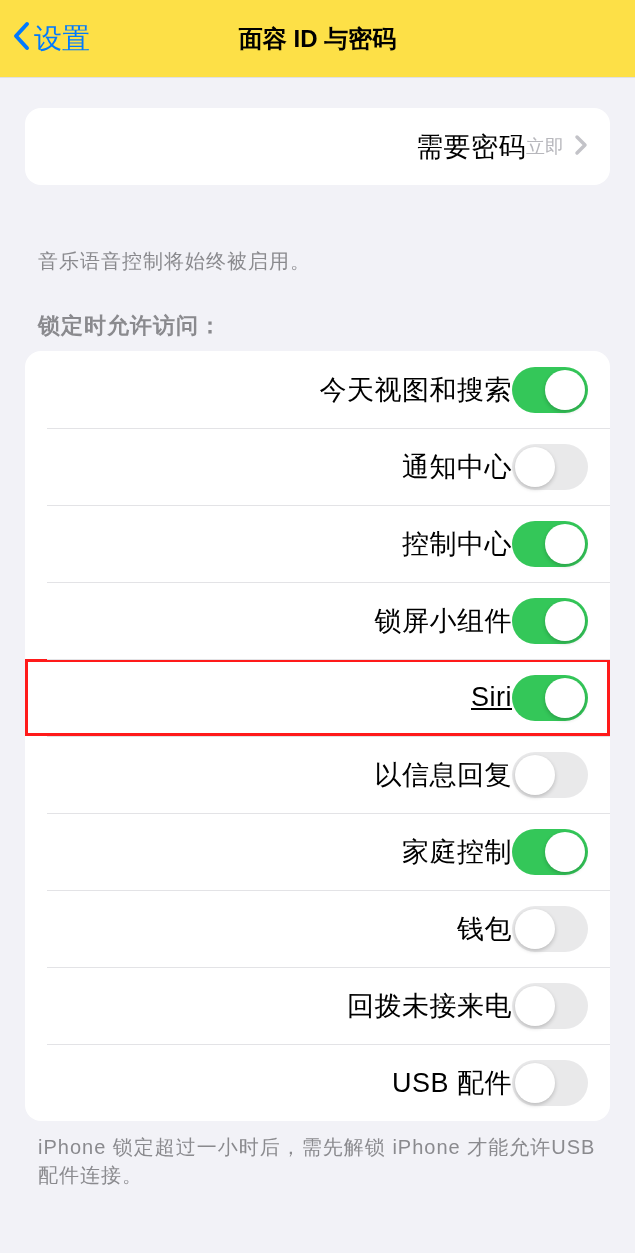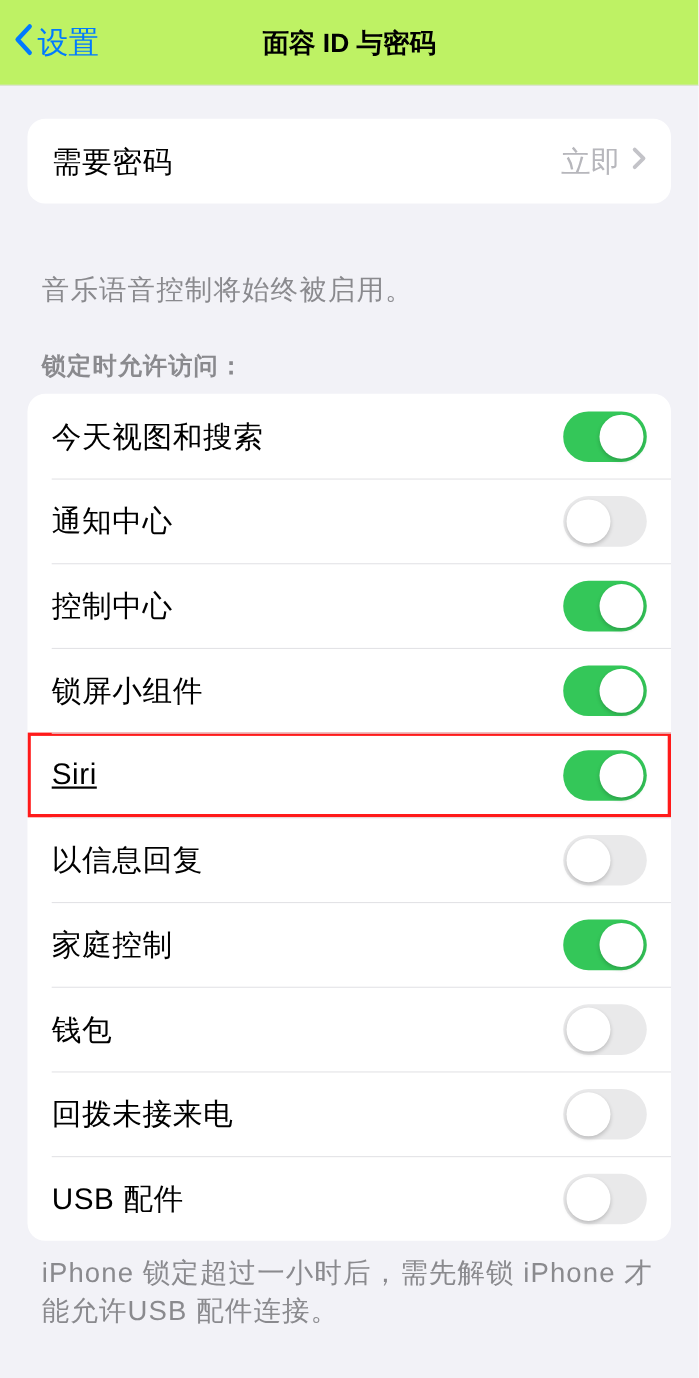--- a/index.html
+++ b/index.html
@@ -10,21 +10,21 @@
     }
     body {
       width: 635px;
       height: 1253px;
       background: #f2f2f7;
       font-family: -apple-system, "SF Pro Text", "Helvetica Neue", Arial, sans-serif;
       overflow: hidden;
     }
     .navbar {
       height: 78px;
-      background: #bef264;
+      background: #fde047;
       border-bottom: 1px solid #e0e0e3;
       display: flex;
       align-items: center;
       position: relative;
     }
     .back-btn {
       display: flex;
       align-items: center;
       color: #007aff;
       font-size: 28px;
@@ -51,21 +51,21 @@
     }
     .group {
       margin: 0 25px;
       background: #fff;
       border-radius: 16px;
       overflow: hidden;
     }
     .row {
       display: flex;
       align-items: center;
-      justify-content: space-between;
+      justify-content: flex-end;
       min-height: 77px;
       padding: 0 22px;
       position: relative;
     }
     .group .row + .row::before {
       content: "";
       position: absolute;
       left: 22px;
       right: 0;
       top: 0;
@@ -76,21 +76,21 @@
       font-size: 27px;
       color: #000;
       letter-spacing: 0.5px;
     }
     .row-value-wrap {
       display: flex;
       align-items: center;
       gap: 10px;
     }
     .row-value {
-      font-size: 27px;
+      font-size: 19px;
       color: #b7b7bc;
     }
     .disclosure {
       color: #c3c3c8;
     }
     .toggle {
       width: 76px;
       height: 46px;
       border-radius: 23px;
       position: relative;
@@ -112,21 +112,21 @@
       box-shadow: 0 2px 4px rgba(0,0,0,0.2);
     }
     .toggle.on .knob {
       right: 3px;
     }
     .toggle.off .knob {
       left: 3px;
     }
     .footer-text {
       margin: 12px 38px 0 38px;
-      font-size: 25px;
+      font-size: 20px;
       color: #8a8a8e;
       line-height: 1.4;
       letter-spacing: 1px;
     }
     .header-text {
       margin: 0 38px 10px 38px;
       font-size: 22px;
       color: #8a8a8e;
       letter-spacing: 1px;
       font-weight: bold;

